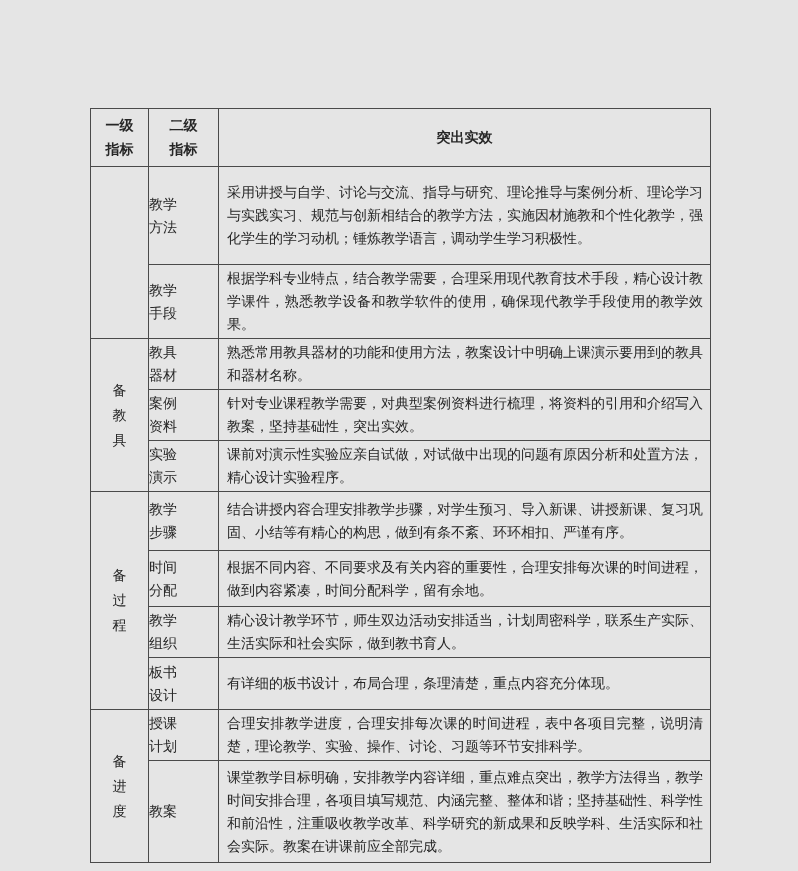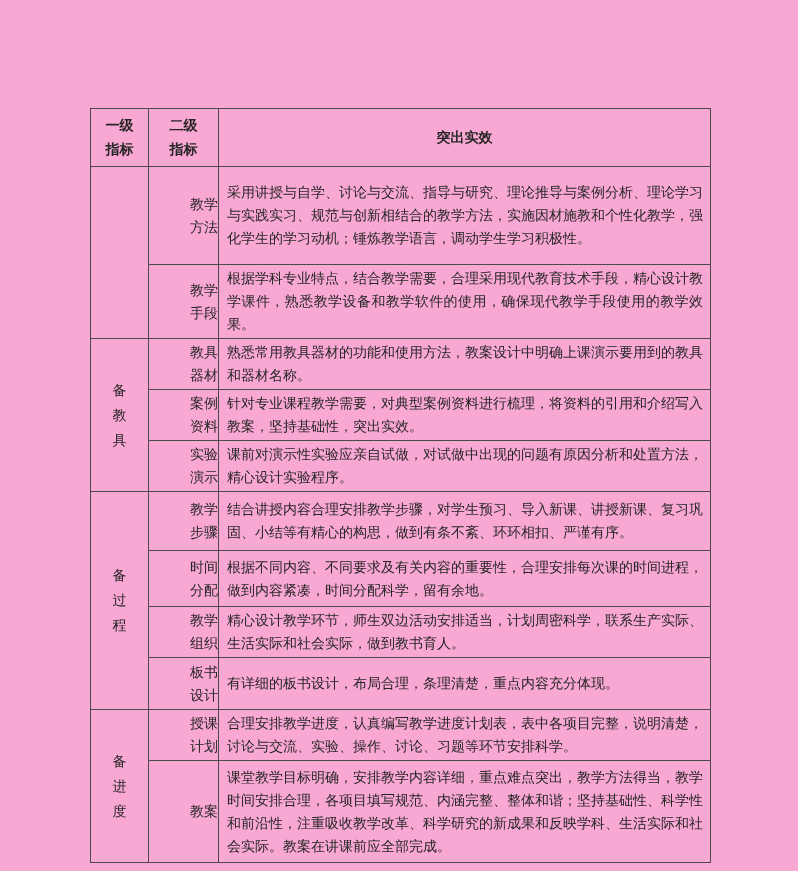--- a/index.html
+++ b/index.html
@@ -4,21 +4,21 @@
 <style>
   html, body {
     margin: 0;
     padding: 0;
     background: #ffffff;
   }
   .page {
     position: relative;
     width: 798px;
     height: 871px;
-    background: #f9a8d4;
+    background: #e5e5e5;
     font-family: "Liberation Serif", "DejaVu Serif", serif;
     color: #262626;
     overflow: hidden;
   }
   table.quality-table {
     position: absolute;
     left: 90px;
     top: 108px;
     width: 620px;
     border-collapse: collapse;
@@ -40,21 +40,21 @@
     text-align: center;
     white-space: pre-line;
     line-height: 24px;
   }
   td.l1 {
     text-align: center;
     white-space: pre-line;
     line-height: 25px;
   }
   td.l2 {
-    text-align: right;
+    text-align: left;
     white-space: pre-line;
     line-height: 23px;
   }
   td.std {
     text-align: justify;
     line-height: 23px;
     padding: 2px 7px 2px 8px;
     margin-left: 44px;
   }
   tr.rh0  { height: 58px; }
@@ -144,21 +144,21 @@
 设计</td>
       <td class="std">有详细的板书设计，布局合理，条理清楚，重点内容充分体现。</td>
     </tr>
 
     <tr class="rh10">
       <td class="l1" rowspan="2">备
 进
 度</td>
       <td class="l2">授课
 计划</td>
-      <td class="std">合理安排教学进度，认真编写教学进度计划表，表中各项目完整，说明清楚，讨论与交流、实验、操作、讨论、习题等环节安排科学。</td>
+      <td class="std">合理安排教学进度，合理安排每次课的时间进程，表中各项目完整，说明清楚，理论教学、实验、操作、讨论、习题等环节安排科学。</td>
     </tr>
     <tr class="rh11">
       <td class="l2">教案</td>
       <td class="std">课堂教学目标明确，安排教学内容详细，重点难点突出，教学方法得当，教学时间安排合理，各项目填写规范、内涵完整、整体和谐；坚持基础性、科学性和前沿性，注重吸收教学改革、科学研究的新成果和反映学科、生活实际和社会实际。教案在讲课前应全部完成。</td>
     </tr>
   </tbody>
     </table>
 </div>
 
 </body></html>

